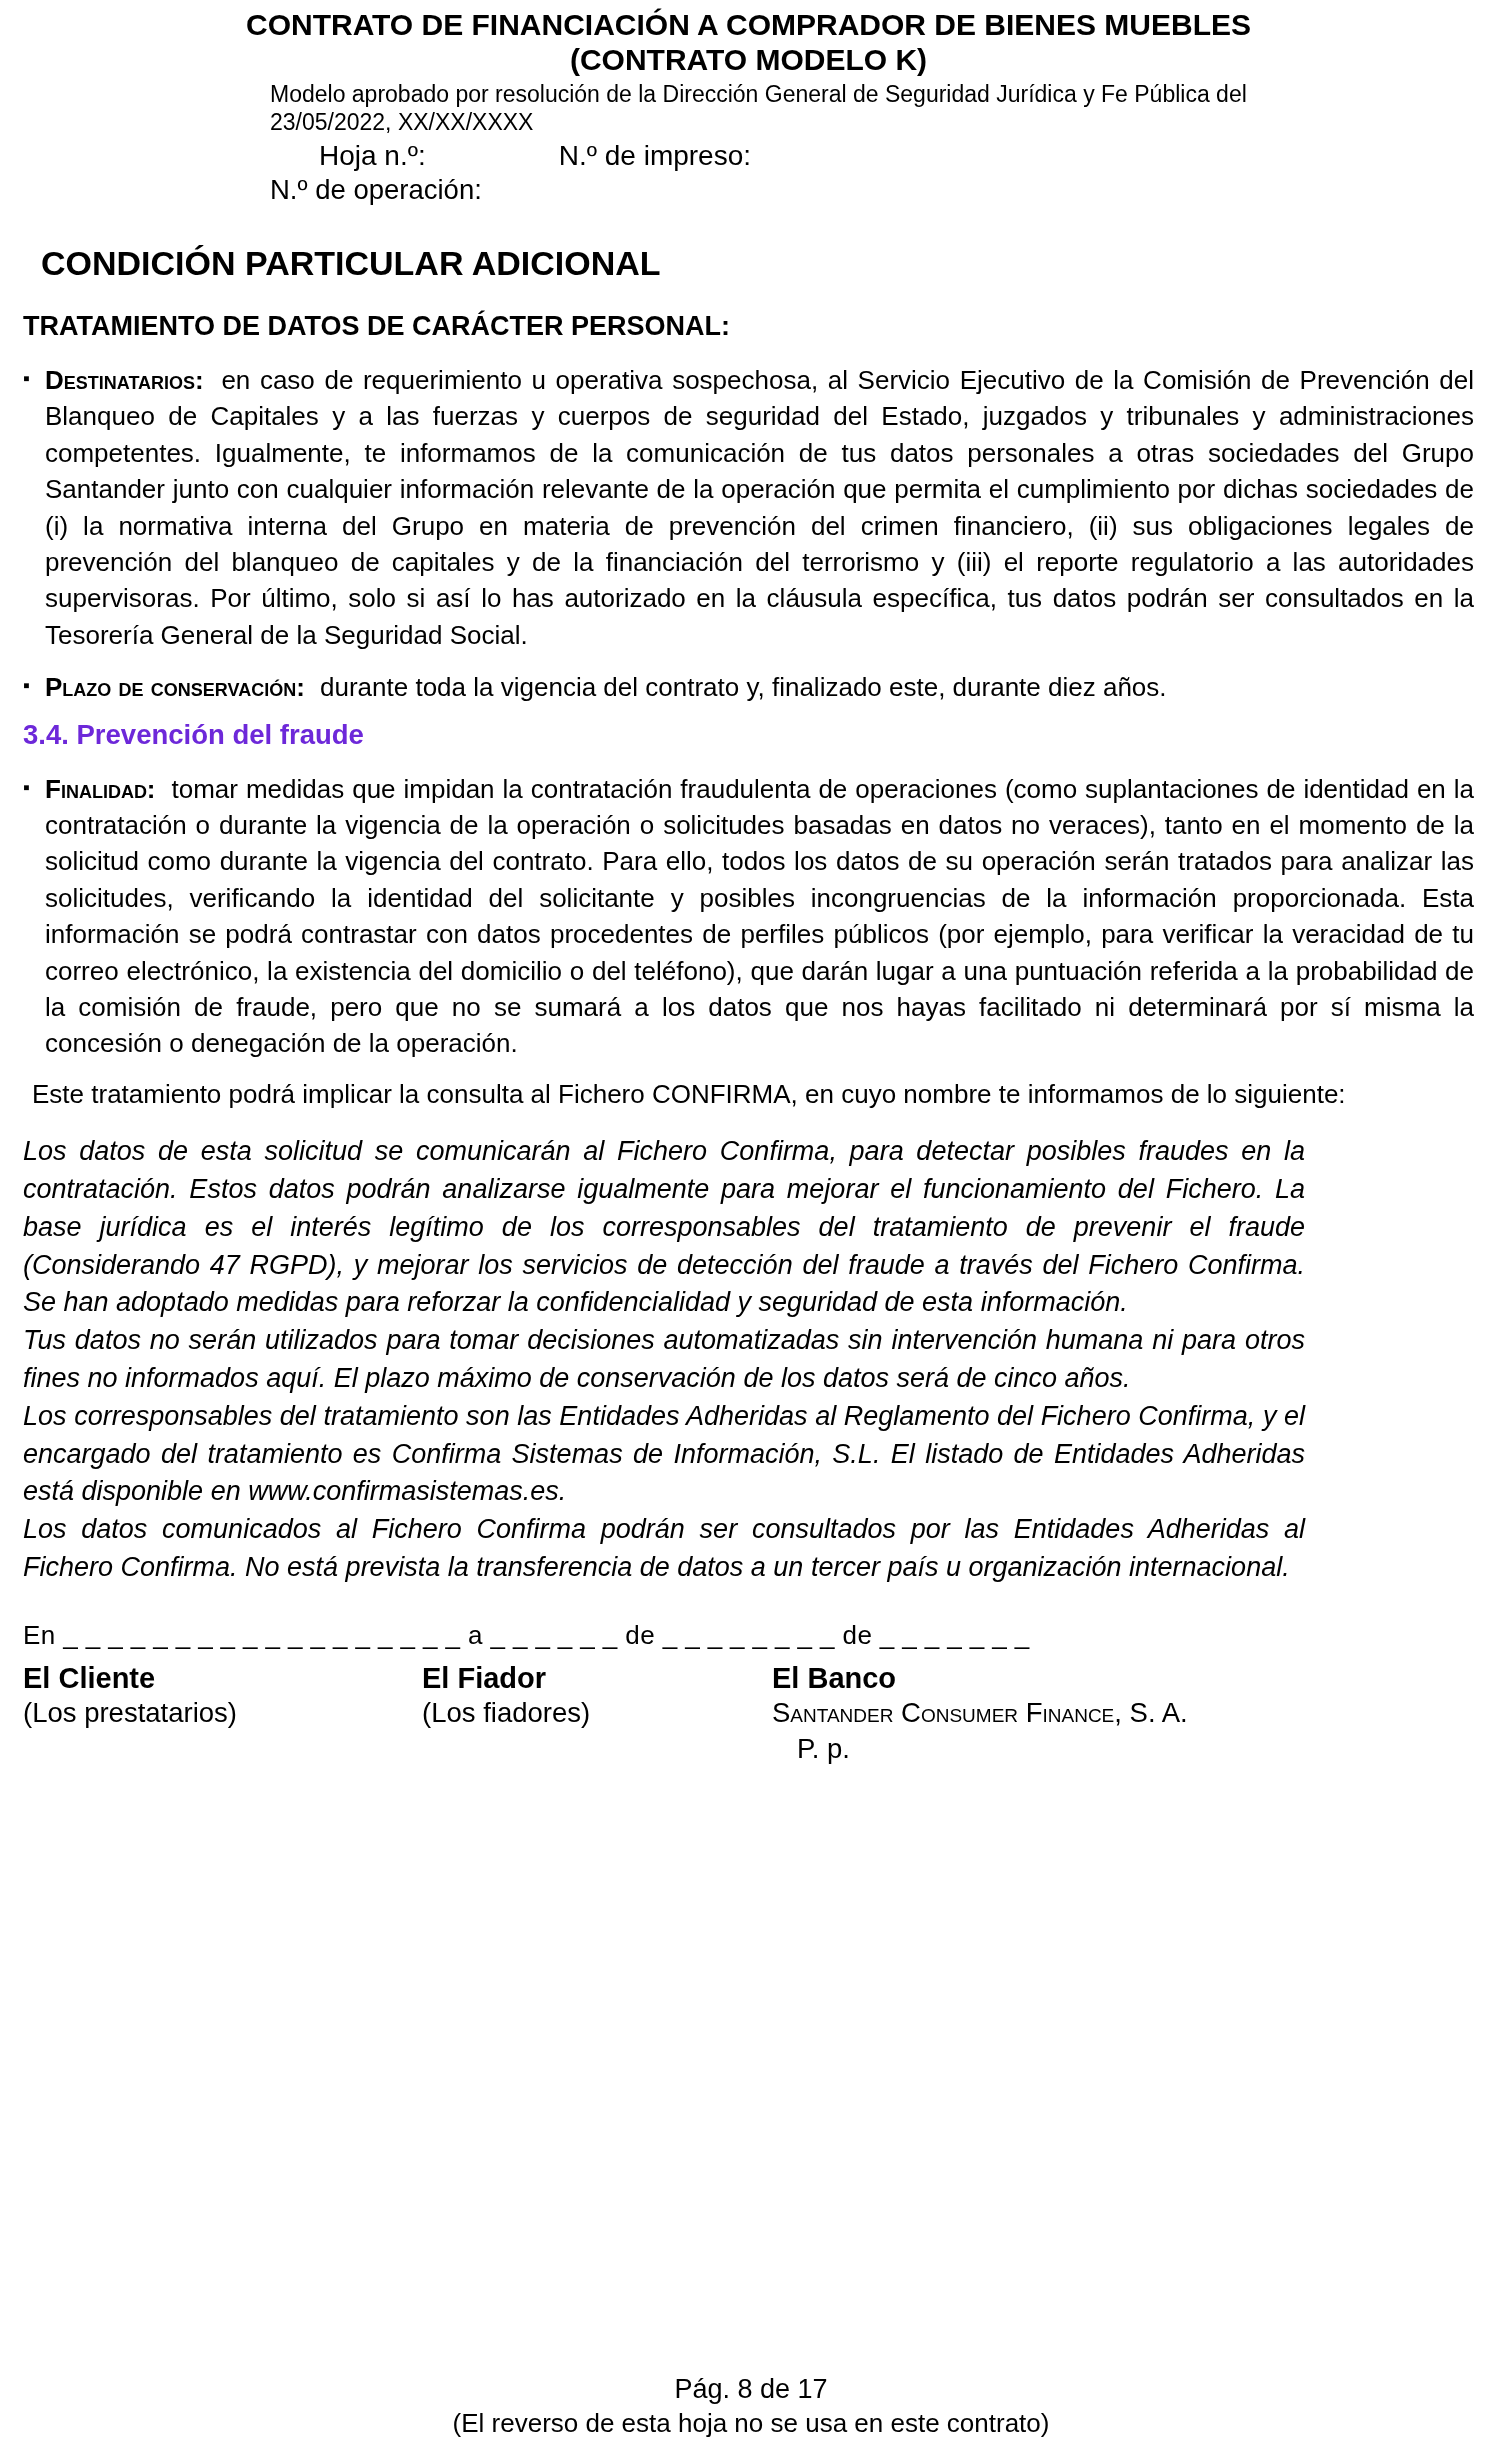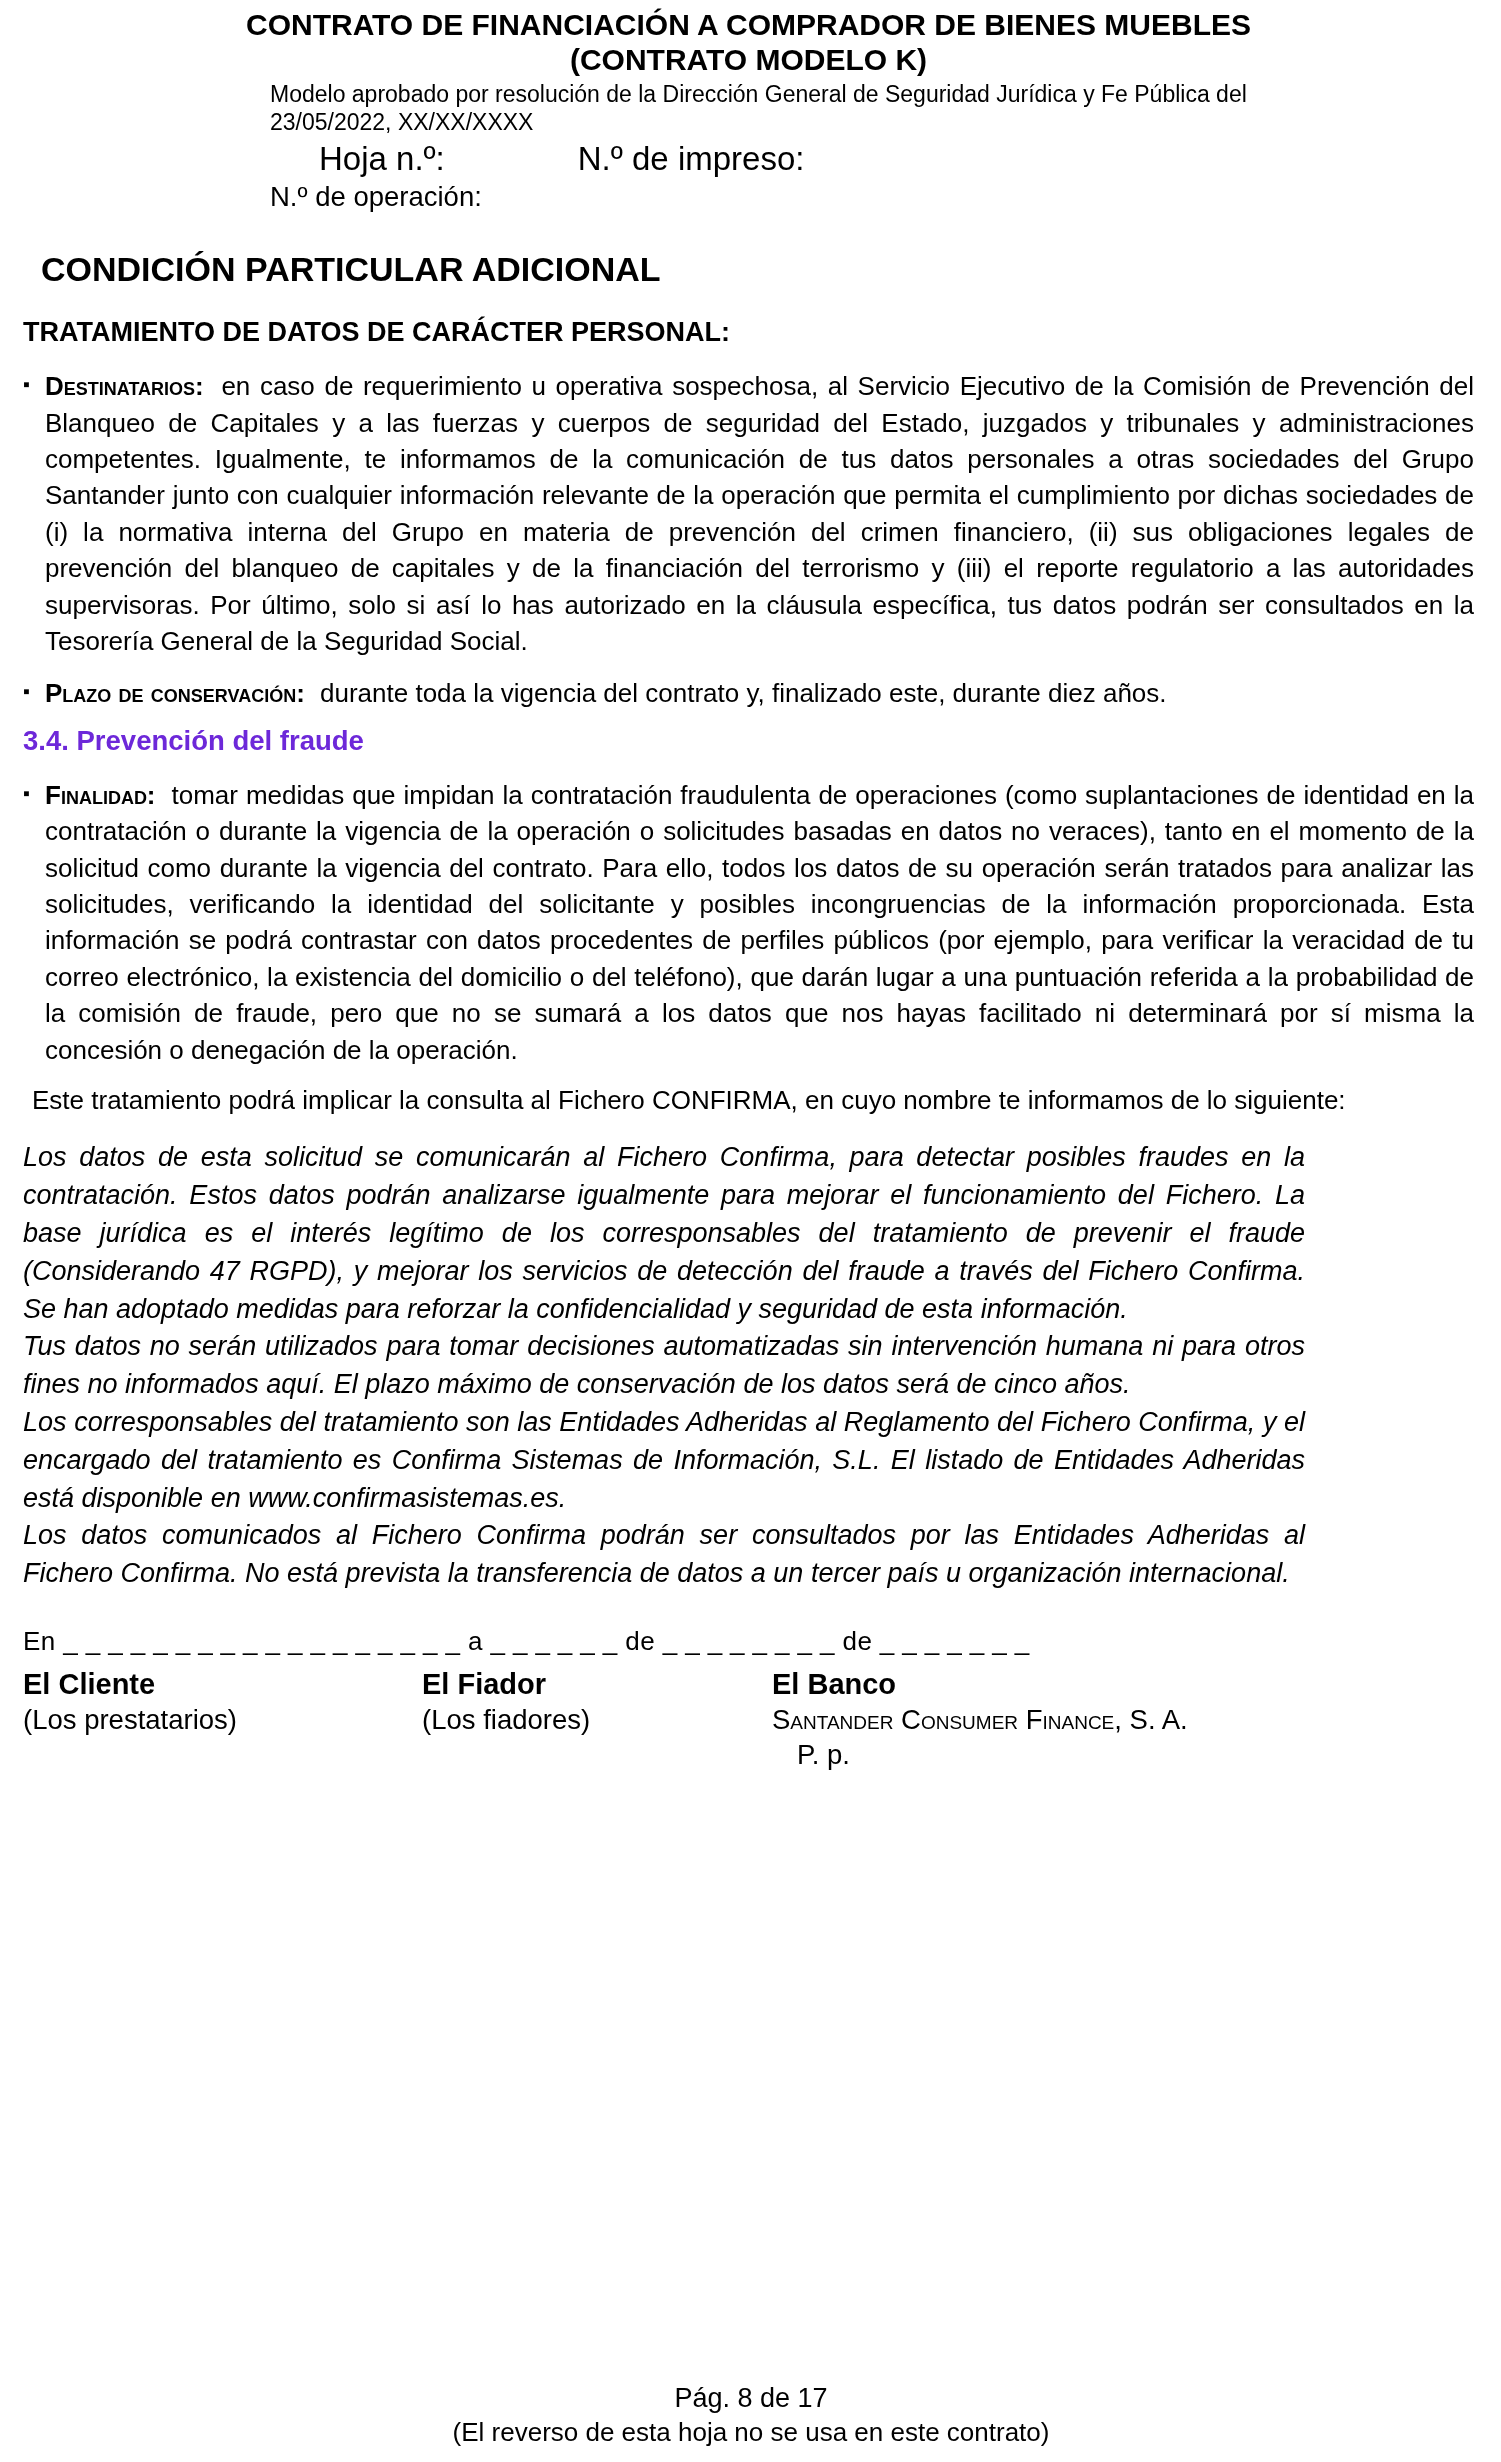--- a/index.html
+++ b/index.html
@@ -24,21 +24,21 @@
     font-size: 30px;
     line-height: 1.18;
   }
   .approval-block {
     margin-left: 247px;
     font-size: 23px;
     line-height: 1.2;
     margin-top: 3.5px;
   }
   .hoja-line {
-    font-size: 33px;
+    font-size: 28px;
     line-height: 1.25;
     padding-left: 49px;
     margin-top: 1.8px;
   }
   .print-label { margin-left: 133px; }
   .op-line { font-size: 27.5px; line-height: 1.25; }
 
   
   .section-title {
     font-size: 34px;
@@ -102,21 +102,21 @@
   .sig-title { font-size: 29px; font-weight: bold; line-height: 1.25; }
   .sig-sub { font-size: 27.5px; line-height: 1.25; }
   .smallcaps { font-variant: small-caps; }
   .sig-pp { font-size: 27.5px; margin-left: 25px; line-height: 1.3; }
 
   
   .footer {
     position: absolute;
     left: 0;
     right: 0;
-    bottom: 12px;
+    bottom: 21px;
     text-align: center;
   }
   .footer-page { font-size: 27px; line-height: 1.3; }
   .footer-note { font-size: 26px; line-height: 1.3; }
 </style>
 </head>
 <body>
 
 <div class="page">
 

